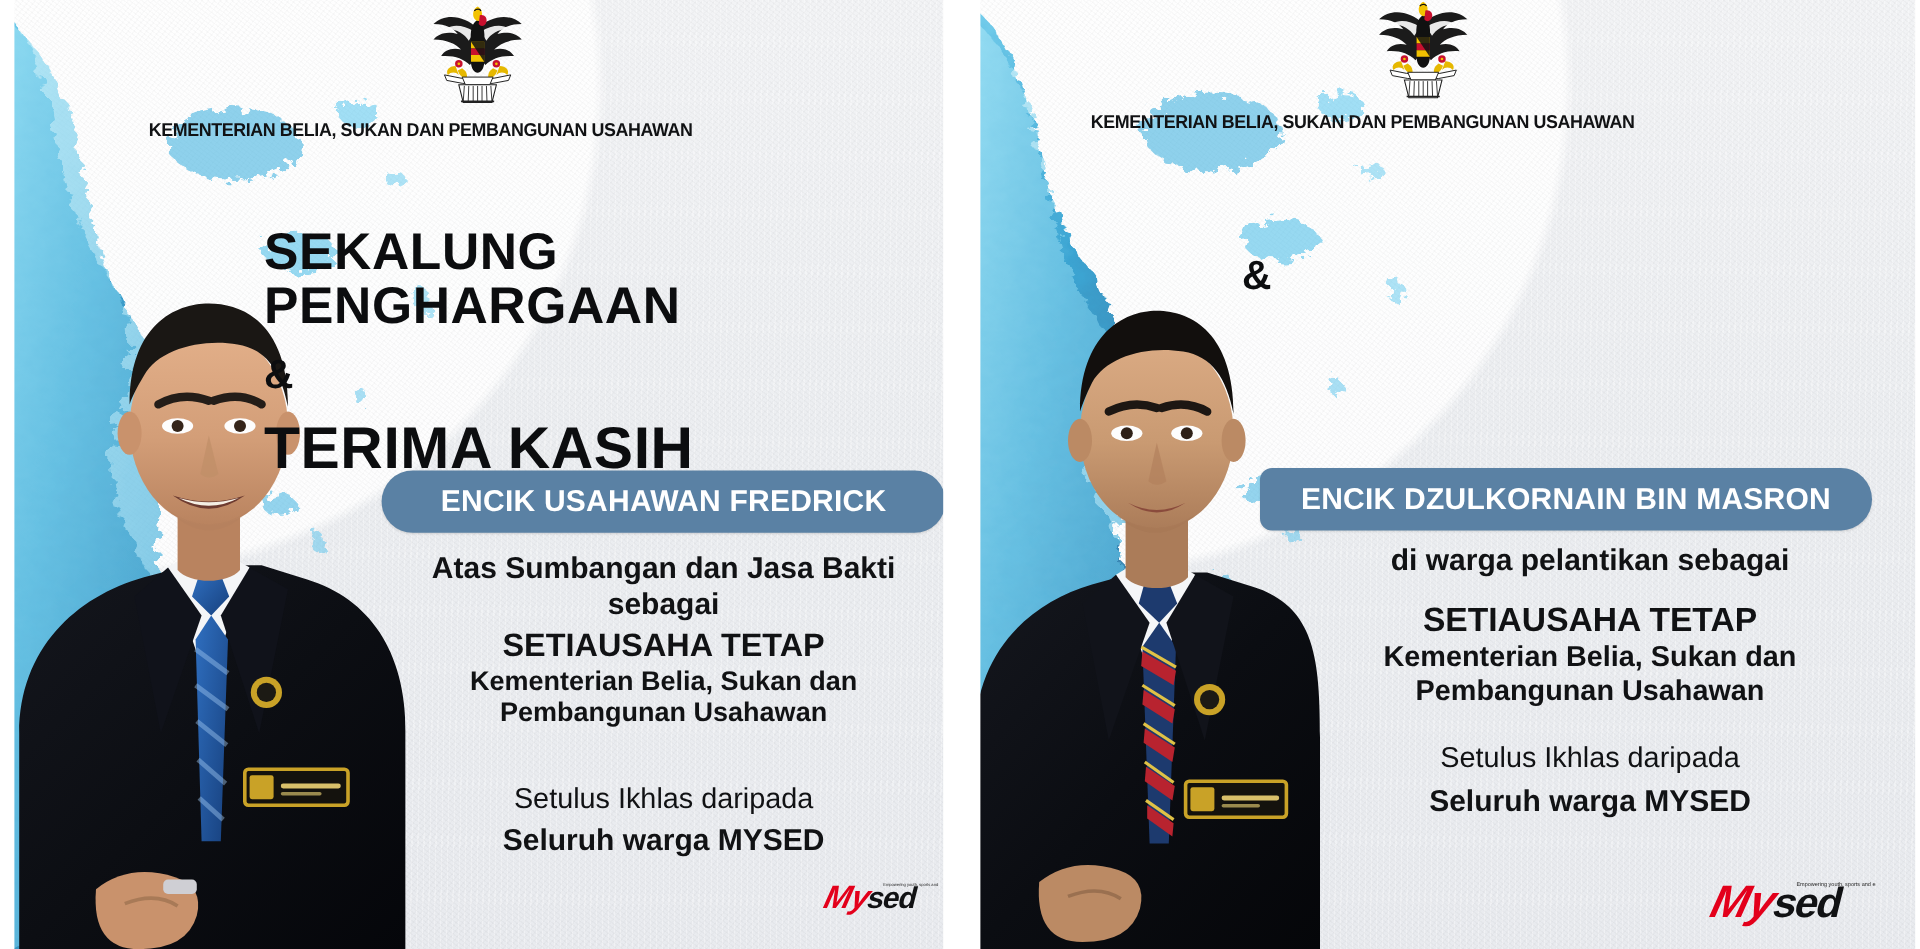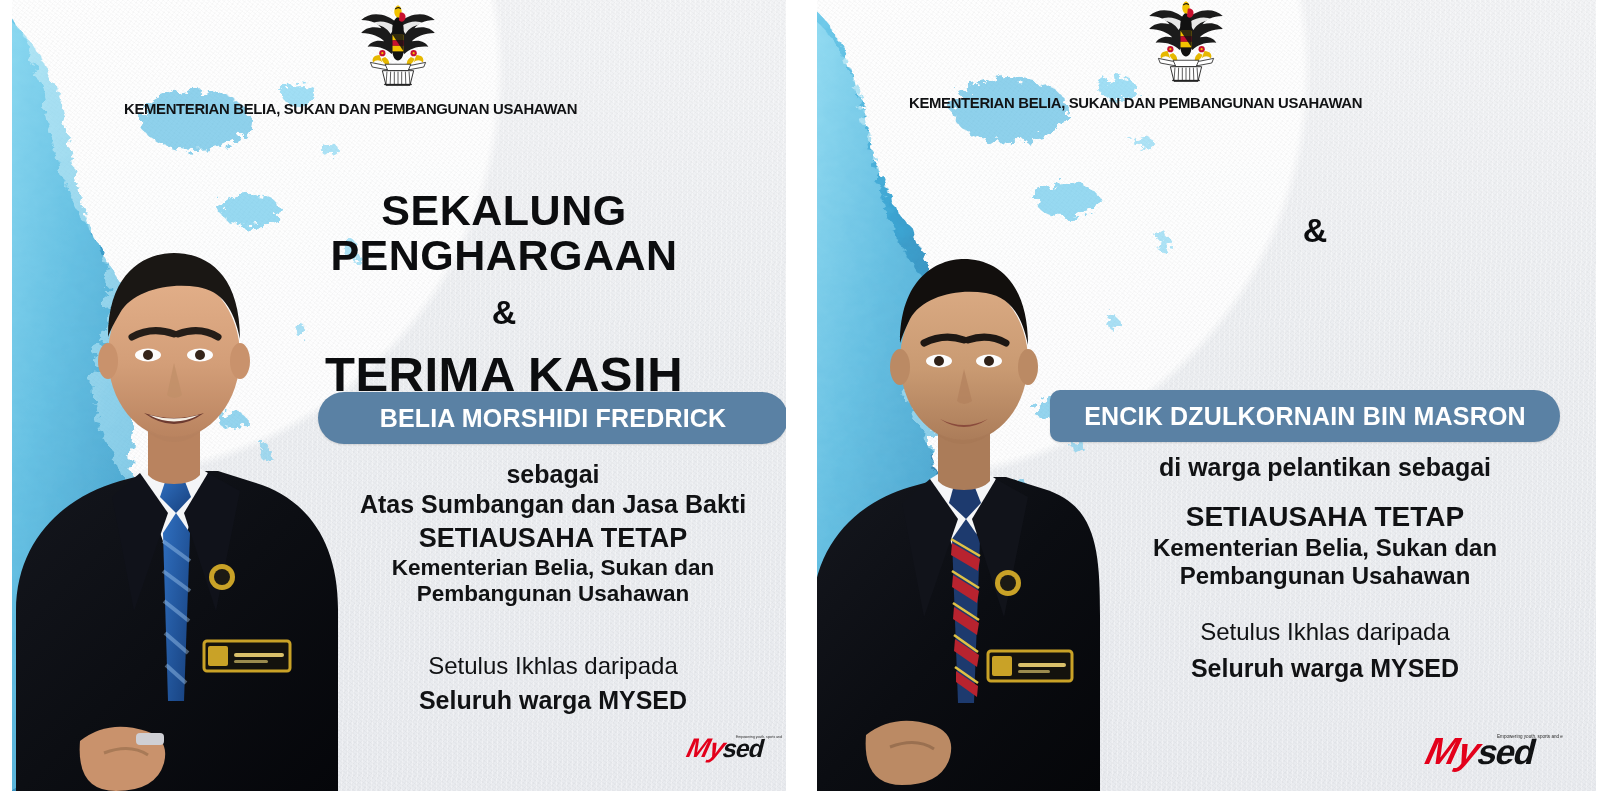--- a/index.html
+++ b/index.html
@@ -70,21 +70,21 @@
     font-size:15.5px;
     letter-spacing:-0.35px;
     color:#111214;
     white-space:nowrap;
     transform:scaleX(.96);
     transform-origin:left center;
     font-stretch:condensed;
   }
 
   
-  .headline{ position:absolute; z-index:12; text-align:center; }
+  .headline{ position:absolute; z-index:12; text-align:left; }
   .h-main{
     font-weight:800;
     color:#0c0d0f;
     letter-spacing:.5px;
     line-height:1.05;
   }
   .h-amp{
     font-weight:800;
     color:#0c0d0f;
     line-height:1.1;
@@ -300,26 +300,26 @@
         <circle cx="214" cy="436" r="13" fill="#c9a227"></circle>
         <circle cx="214" cy="436" r="8" fill="#1c1a14"></circle>
 
         <path d="M72 600 q28 -22 66 -10 q24 8 18 32 q-8 28 -48 28 q-40 0 -36 -50 Z" fill="#c9926c"></path>
         <path d="M96 612 q26 -10 44 2" stroke="#a87a57" stroke-width="3" fill="none"></path>
         <rect x="128" y="592" width="28" height="12" rx="4" fill="#cfcfd4"></rect>
       </svg>
     </div>
 
     <div class="namebar" style="left:318px; top:392px; width:470px; height:52px; border-radius:26px; font-size:25px;">
-      <span>BELIA MORSHIDI FREDRICK</span>
+      <span>ENCIK USAHAWAN FREDRICK</span>
     </div>
 
     <div class="body-block" style="left:318px; top:460px; width:470px; font-size:25px; line-height:1.18;">
+      <span class="ln b-bold">Atas Sumbangan dan Jasa Bakti</span>
       <span class="ln b-bold">sebagai</span>
-      <span class="ln b-bold">Atas Sumbangan dan Jasa Bakti</span>
       <span class="ln b-xbold" style="font-size:27px; margin-top:4px;">SETIAUSAHA TETAP</span>
       <span class="ln b-bold" style="font-size:22.5px;">Kementerian Belia, Sukan dan</span>
       <span class="ln b-bold" style="font-size:22.5px;">Pembangunan Usahawan</span>
     </div>
 
     <div class="body-block" style="left:318px; top:652px; width:470px;">
       <span class="ln b-light" style="font-size:24px;">Setulus Ikhlas daripada</span>
       <span class="ln b-bold" style="font-size:25px; margin-top:6px;">Seluruh warga MYSED</span>
     </div>
 

